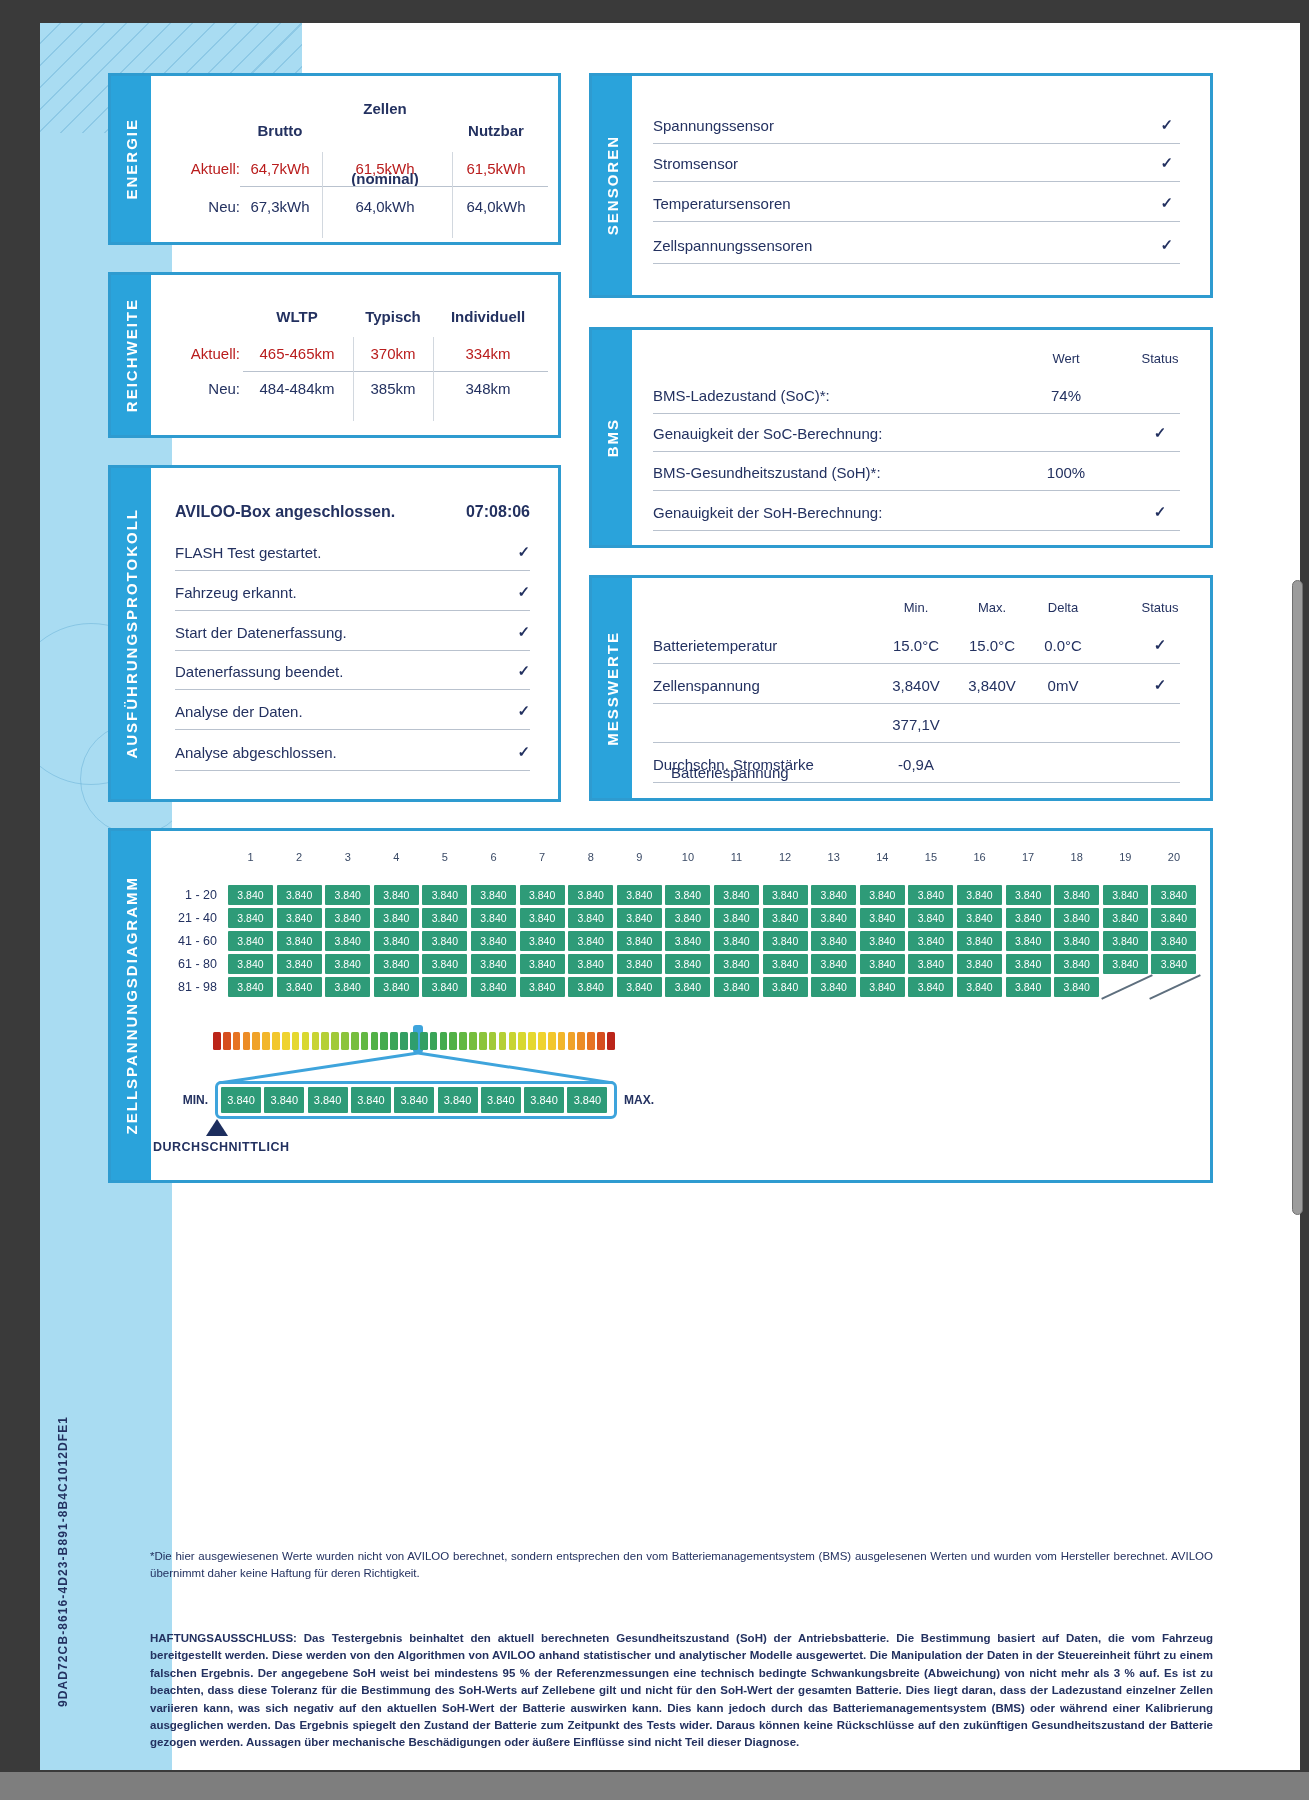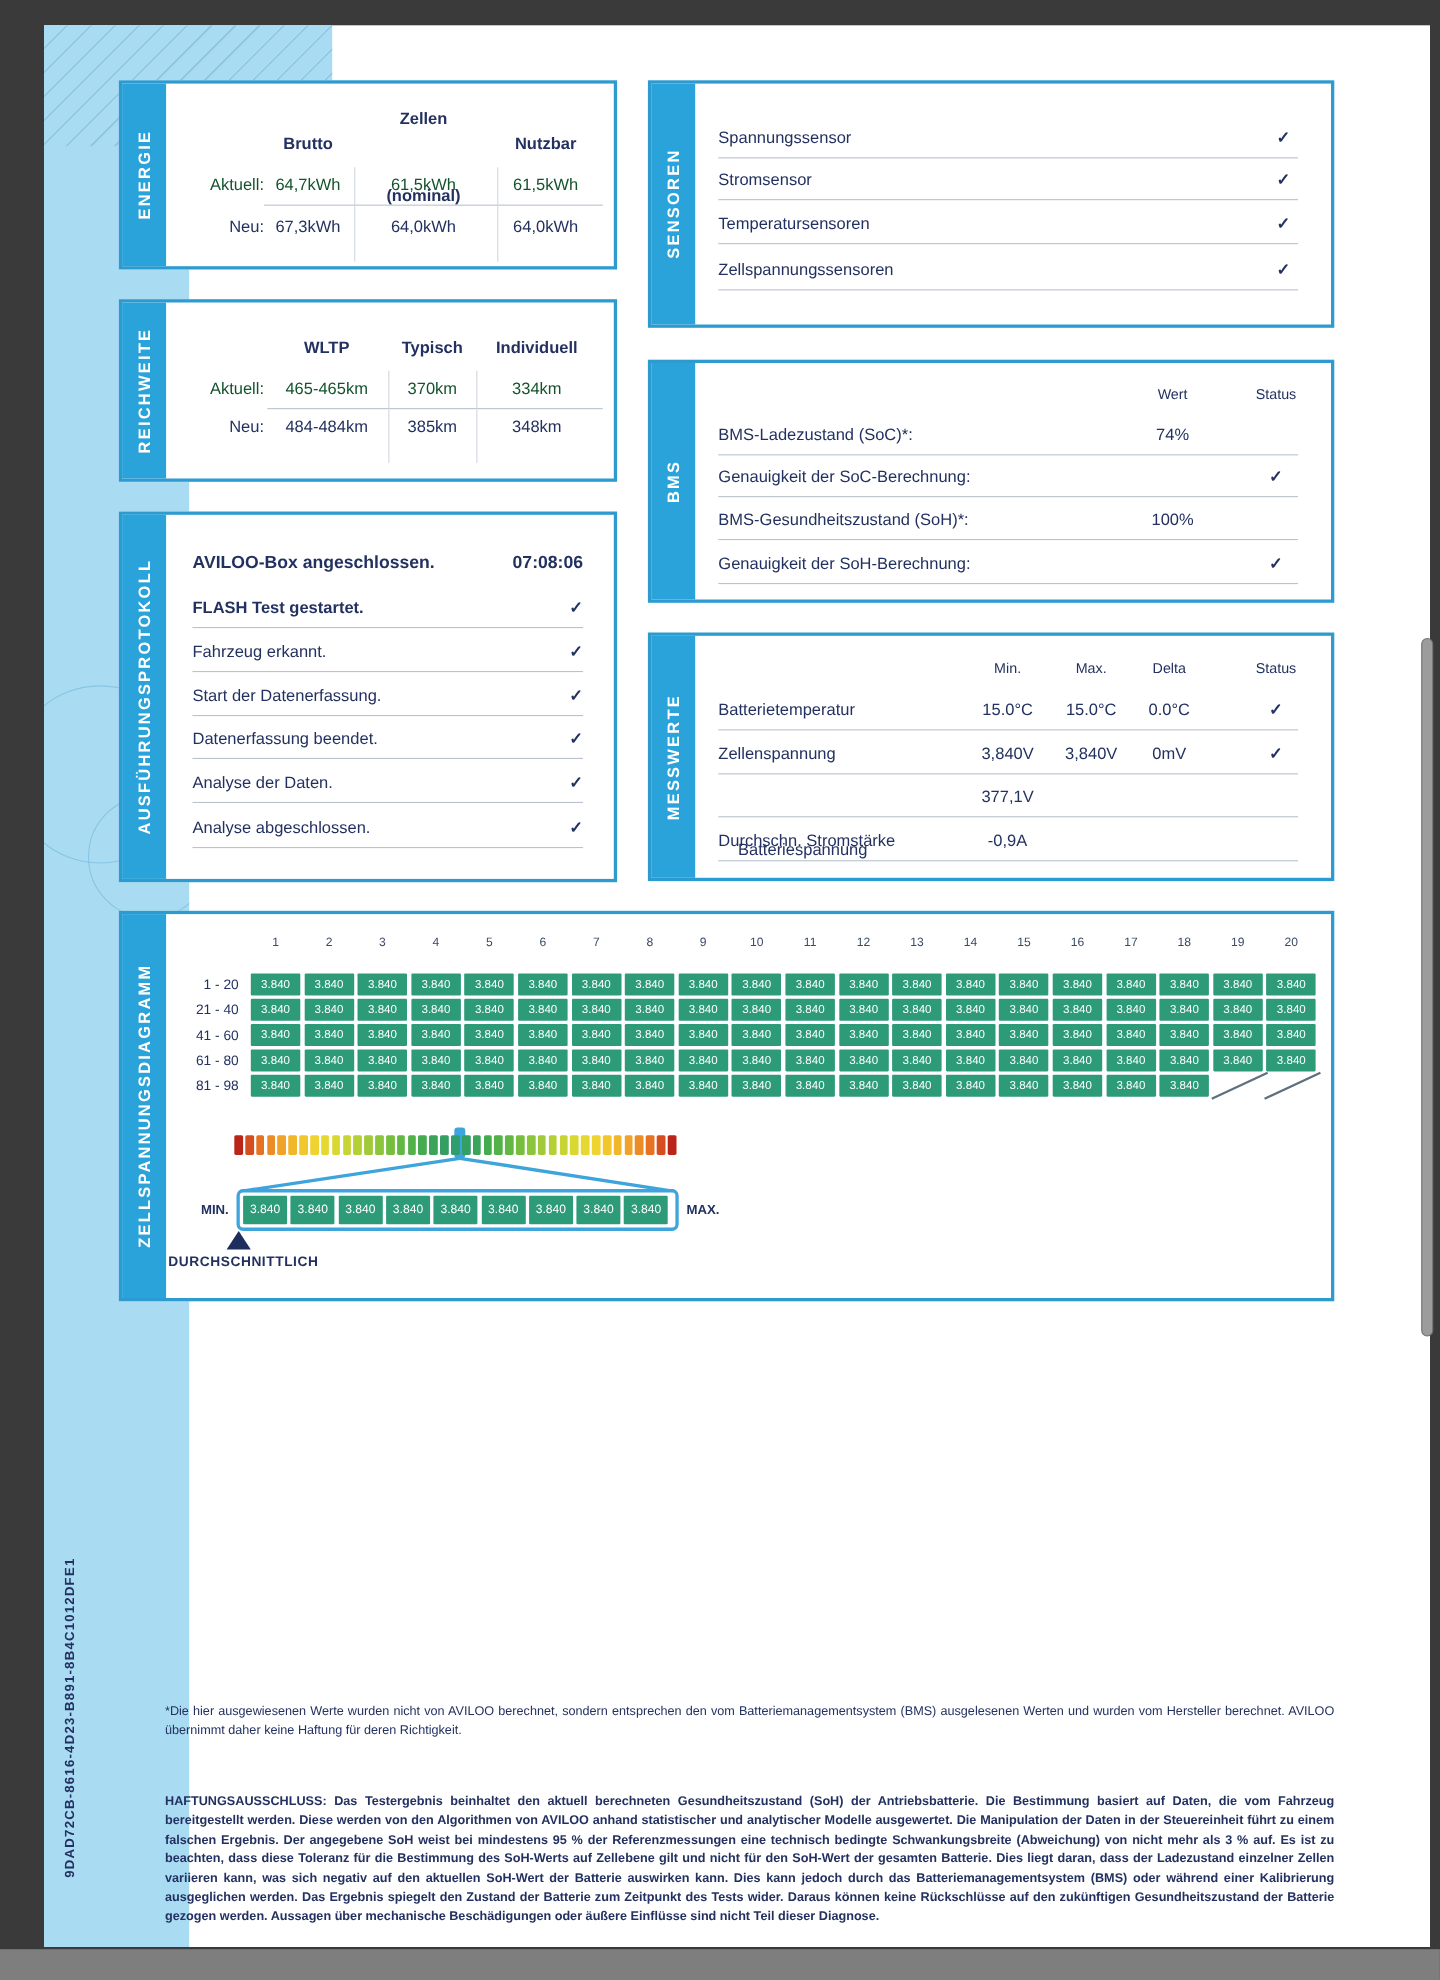--- a/index.html
+++ b/index.html
@@ -10,21 +10,21 @@
     background-image:repeating-linear-gradient(135deg,rgba(255,255,255,0) 0 14px,rgba(96,170,210,.38) 14px 15.5px);}
   .deco-circle{position:absolute;border:1px solid rgba(96,170,210,.45);border-radius:50%;}
   .docid{position:absolute;left:12px;top:1347px;height:382px;width:22px;writing-mode:vertical-rl;
     transform:rotate(180deg);font-size:12px;font-weight:bold;letter-spacing:1.1px;color:#233160;
     display:flex;align-items:center;justify-content:center;white-space:nowrap;}
   .box{position:absolute;background:#fff;border:3px solid #2E9BD0;box-sizing:border-box;}
   .strip{position:absolute;left:0;top:0;bottom:0;width:40px;background:#2AA3DB;display:flex;align-items:center;justify-content:center;}
   .vlabel{writing-mode:vertical-rl;transform:rotate(180deg);color:#fff;font-weight:bold;font-size:15px;letter-spacing:2px;white-space:nowrap;}
   .t{position:absolute;font-size:15px;color:#233160;white-space:nowrap;}
   .b{font-weight:bold;}
-  .blue{color:#14532d;}
+  .blue{color:#b91c1c;}
   .c{text-align:center;}
   .r{text-align:right;}
   .hdr{font-weight:bold;font-size:15px;color:#233160;}
   .shdr{font-size:13px;color:#233160;}
   .ul{position:absolute;height:1px;background:#B9C2CE;}
   .vdiv{position:absolute;width:1px;background:#D2D8DF;}
   .chk{position:absolute;font-weight:bold;color:#233160;font-size:15px;}
   .cell{position:absolute;background:#2E9B78;color:#fff;font-size:10.5px;text-align:center;border-radius:1px;}
   .colh{position:absolute;font-size:11px;color:#3A4A66;text-align:center;}
   .rowl{position:absolute;font-size:12.5px;color:#233160;text-align:right;}
@@ -92,21 +92,21 @@
       <div class="vdiv" style="left:322px;top:62px;height:84px;"></div>
     </div>
 
     <div class="box" style="left:68px;top:442px;width:453px;height:337px;">
       <div class="strip">
         <div class="vlabel">AUSFÜHRUNGSPROTOKOLL</div>
       </div>
       <span class="t b" style="left:64px;top:35px;font-size:16px;">AVILOO-Box angeschlossen.</span>
       <span class="t b r" style="left:264px;top:35px;width:155px;font-size:16px;">07:08:06</span>
 
-      <span class="t" style="left:64px;top:76px;font-weight:bold;">FLASH Test gestartet.</span>
+      <span class="t" style="left:64px;top:76px;">FLASH Test gestartet.</span>
       <span class="chk r" style="left:369px;top:75px;width:50px;">✓</span>
       <div class="ul" style="left:64px;top:102px;width:355px;"></div>
 
       <span class="t" style="left:64px;top:116px;">Fahrzeug erkannt.</span>
       <span class="chk r" style="left:369px;top:115px;width:50px;">✓</span>
       <div class="ul" style="left:64px;top:142px;width:355px;"></div>
 
       <span class="t" style="left:64px;top:156px;">Start der Datenerfassung.</span>
       <span class="chk r" style="left:369px;top:155px;width:50px;">✓</span>
       <div class="ul" style="left:64px;top:182px;width:355px;"></div>

